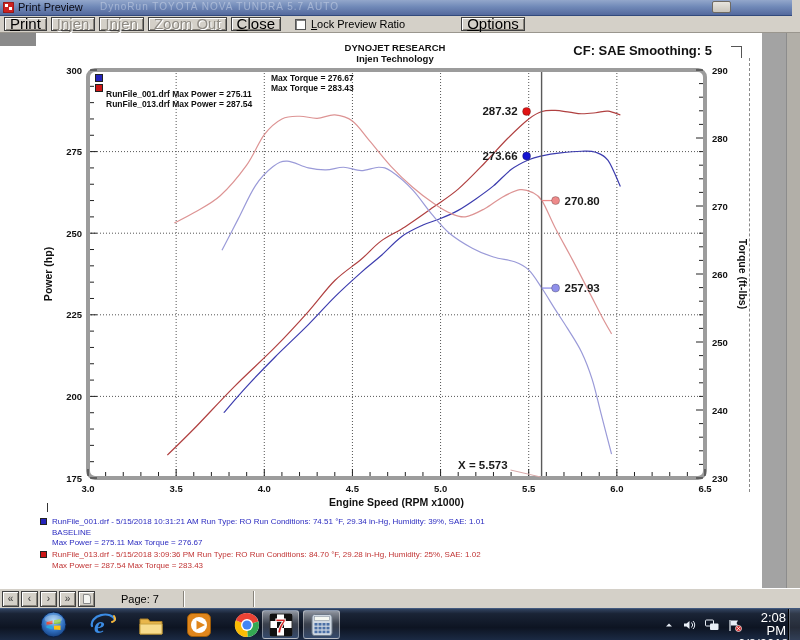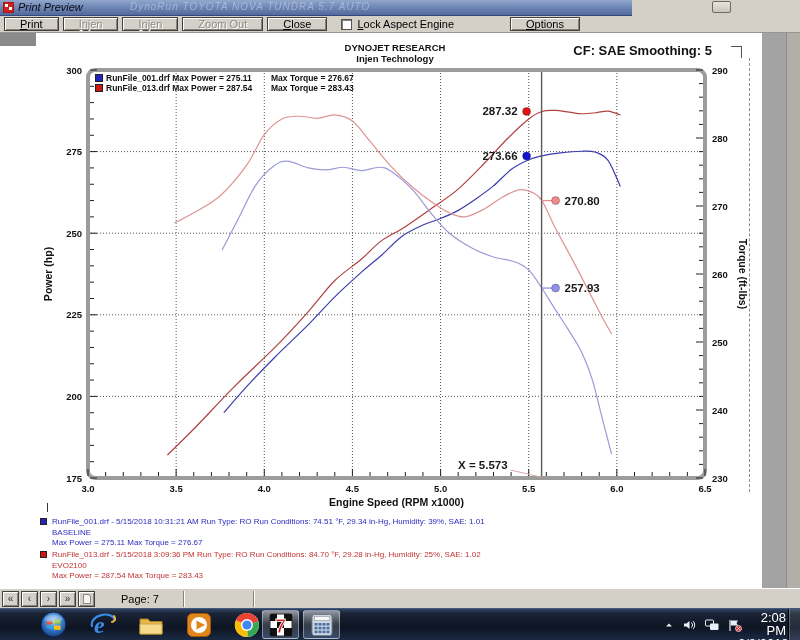--- a/index.html
+++ b/index.html
@@ -1,34 +1,34 @@
 <!DOCTYPE html>
 <html><head>
 <meta charset="utf-8">
 <style>
   * { margin:0; padding:0; box-sizing:border-box; }
   html,body { width:800px; height:640px; overflow:hidden; background:#000;
     font-family:"Liberation Sans", sans-serif; }
   #screen { position:relative; width:800px; height:640px; background:#d4d0c8; overflow:hidden; }
 
   
-  #titlebar { position:absolute; left:0; top:0; width:632px; height:16px;
+  #titlebar { position:absolute; left:0; top:0; width:792px; height:16px;
     background:linear-gradient(180deg,#93a7cb 0%,#7089b8 45%,#54699d 100%);
-    border-bottom:1px solid #31497c;font-style:italic; }
+    border-bottom:1px solid #31497c; }
   #app-icon { position:absolute; left:3px; top:2px; width:11px; height:11px; }
   #title-text { position:absolute; left:18px; top:1px; font-size:11px; color:#0a0a14; }
   #ghost-text { position:absolute; left:100px; top:1px; font-size:10px; color:#dde4f2;
-    opacity:.45; filter:blur(.5px); letter-spacing:1px; white-space:nowrap;margin-left:30px; }
+    opacity:.45; filter:blur(.5px); letter-spacing:1px; white-space:nowrap; }
   #win-btn { position:absolute; left:712px; top:1px; width:19px; height:12px;
     background:linear-gradient(180deg,#e8e5de,#c9c5bc); border:1px solid #6e6a63; border-radius:2px; }
 
   
   #toolbar { position:absolute; left:0; top:16px; width:800px; height:17px;
     background:#d4d0c8; border-bottom:1px solid #9a968e; display:flex; align-items:center; }
-  .tbtn { height:14px; margin-left:4px; padding:0 15px; font-size:11px; line-height:12px;
+  .tbtn { height:14px; margin-left:4px; padding:0 5px; font-size:15px; line-height:12px;
     background:#d4d0c8; border:1px solid #404040;
     box-shadow:inset 1px 1px 0 #ffffff, inset -1px -1px 0 #87837b; text-align:center; color:#000; }
   .tbtn span { display:inline-block; }
   .acc span::first-letter { text-decoration:underline; }
   .disabled { color:#8f8b84; text-shadow:1px 1px 0 #fff; }
   #chk-wrap { display:flex; align-items:center; margin-left:14px; }
   #chk { width:11px; height:11px; background:#fff; border:1px solid #555;
     box-shadow:inset 1px 1px 0 #808080; }
   #chk-label { font-size:11px; margin-left:5px; display:inline-block; }
   #chk-label::first-letter { text-decoration:underline; }
@@ -46,21 +46,21 @@
     border-left:1px dashed #8a8a8a; }
 
   .hdr { position:absolute; width:300px; text-align:center; font-weight:bold;
     font-size:9.5px; color:#111; left:245px; }
   #hdr1 { top:9px; } #hdr2 { top:20px; }
   #cf-text { position:absolute; left:540px; top:10px; width:172px; text-align:right;
     font-weight:bold; font-size:13px; color:#111; }
 
   .legend-row { position:absolute; height:10px; font-size:8.5px; font-weight:bold; color:#111; }
   .legend-icon { position:absolute; left:0; top:1px; width:8px; height:8px; border:1px solid #222; }
-  .legend-main { position:absolute; left:11px; top:0; white-space:nowrap; }
+  .legend-main { position:absolute; left:11px; top:16px; white-space:nowrap; }
   .legend-tq { position:absolute; left:176px; top:0; white-space:nowrap; }
 
   #chart-svg { position:absolute; left:0; top:0; width:800px; height:555px; }
 
   #cursor-mark { position:absolute; left:47px; top:470px; width:1px; height:9px; background:#333; }
 
   .runinfo { position:absolute; left:40px; font-size:8px; line-height:10.6px; white-space:nowrap; }
   .runinfo .ri-icon { position:absolute; left:0; top:1px; width:7px; height:7px; border:1px solid #222; }
   .runinfo .ri-text { margin-left:12px; }
   .ri-blue { color:#2b2bc0; } .ri-red { color:#c03434; }
@@ -110,21 +110,21 @@
   </div>
 
   <div id="toolbar">
     <div class="tbtn acc"><span>Print</span></div>
     <div class="tbtn acc disabled"><span>Injen</span></div>
     <div class="tbtn acc disabled"><span>Injen</span></div>
     <div class="tbtn disabled"><span>Zoom Out</span></div>
     <div class="tbtn acc"><span>Close</span></div>
     <div id="chk-wrap">
       <div id="chk"></div>
-      <span id="chk-label">Lock Aspect Engine</span>
+      <span id="chk-label">Lock Preview Ratio</span>
     </div>
     <div class="tbtn acc" id="options-btn"><span>Options</span></div>
   </div>
 
   <div id="page">
     <div id="corner-gray"></div>
     <div id="right-gray">
       <div id="right-gray-inner"></div>
     </div>
     <div id="margin-corner"></div>
@@ -309,21 +309,20 @@
 
     <div class="runinfo ri-blue" style="top:484px;">
       <div class="ri-icon" style="background:#2424bb;"></div>
       <div class="ri-text">RunFile_001.drf - 5/15/2018 10:31:21 AM  Run Type: RO  Run Conditions: 74.51 °F, 29.34 in-Hg,  Humidity:  39%, SAE: 1.01</div>
       <div class="ri-text">BASELINE</div>
       <div class="ri-text">Max Power = 275.11  Max Torque = 276.67</div>
     </div>
     <div class="runinfo ri-red" style="top:517px;">
       <div class="ri-icon" style="background:#cc1616;"></div>
       <div class="ri-text">RunFile_013.drf - 5/15/2018 3:09:36 PM  Run Type: RO  Run Conditions: 84.70 °F, 29.28 in-Hg,  Humidity:  25%, SAE: 1.02</div>
-      <div class="ri-text">EVO2100</div>
       <div class="ri-text">Max Power = 287.54  Max Torque = 283.43</div>
     </div>
   </div>
 
   <div id="statusbar">
     <div class="sbtn">«</div>
     <div class="sbtn">‹</div>
     <div class="sbtn">›</div>
     <div class="sbtn">»</div>
     <div class="sbtn" id="doc-btn">

